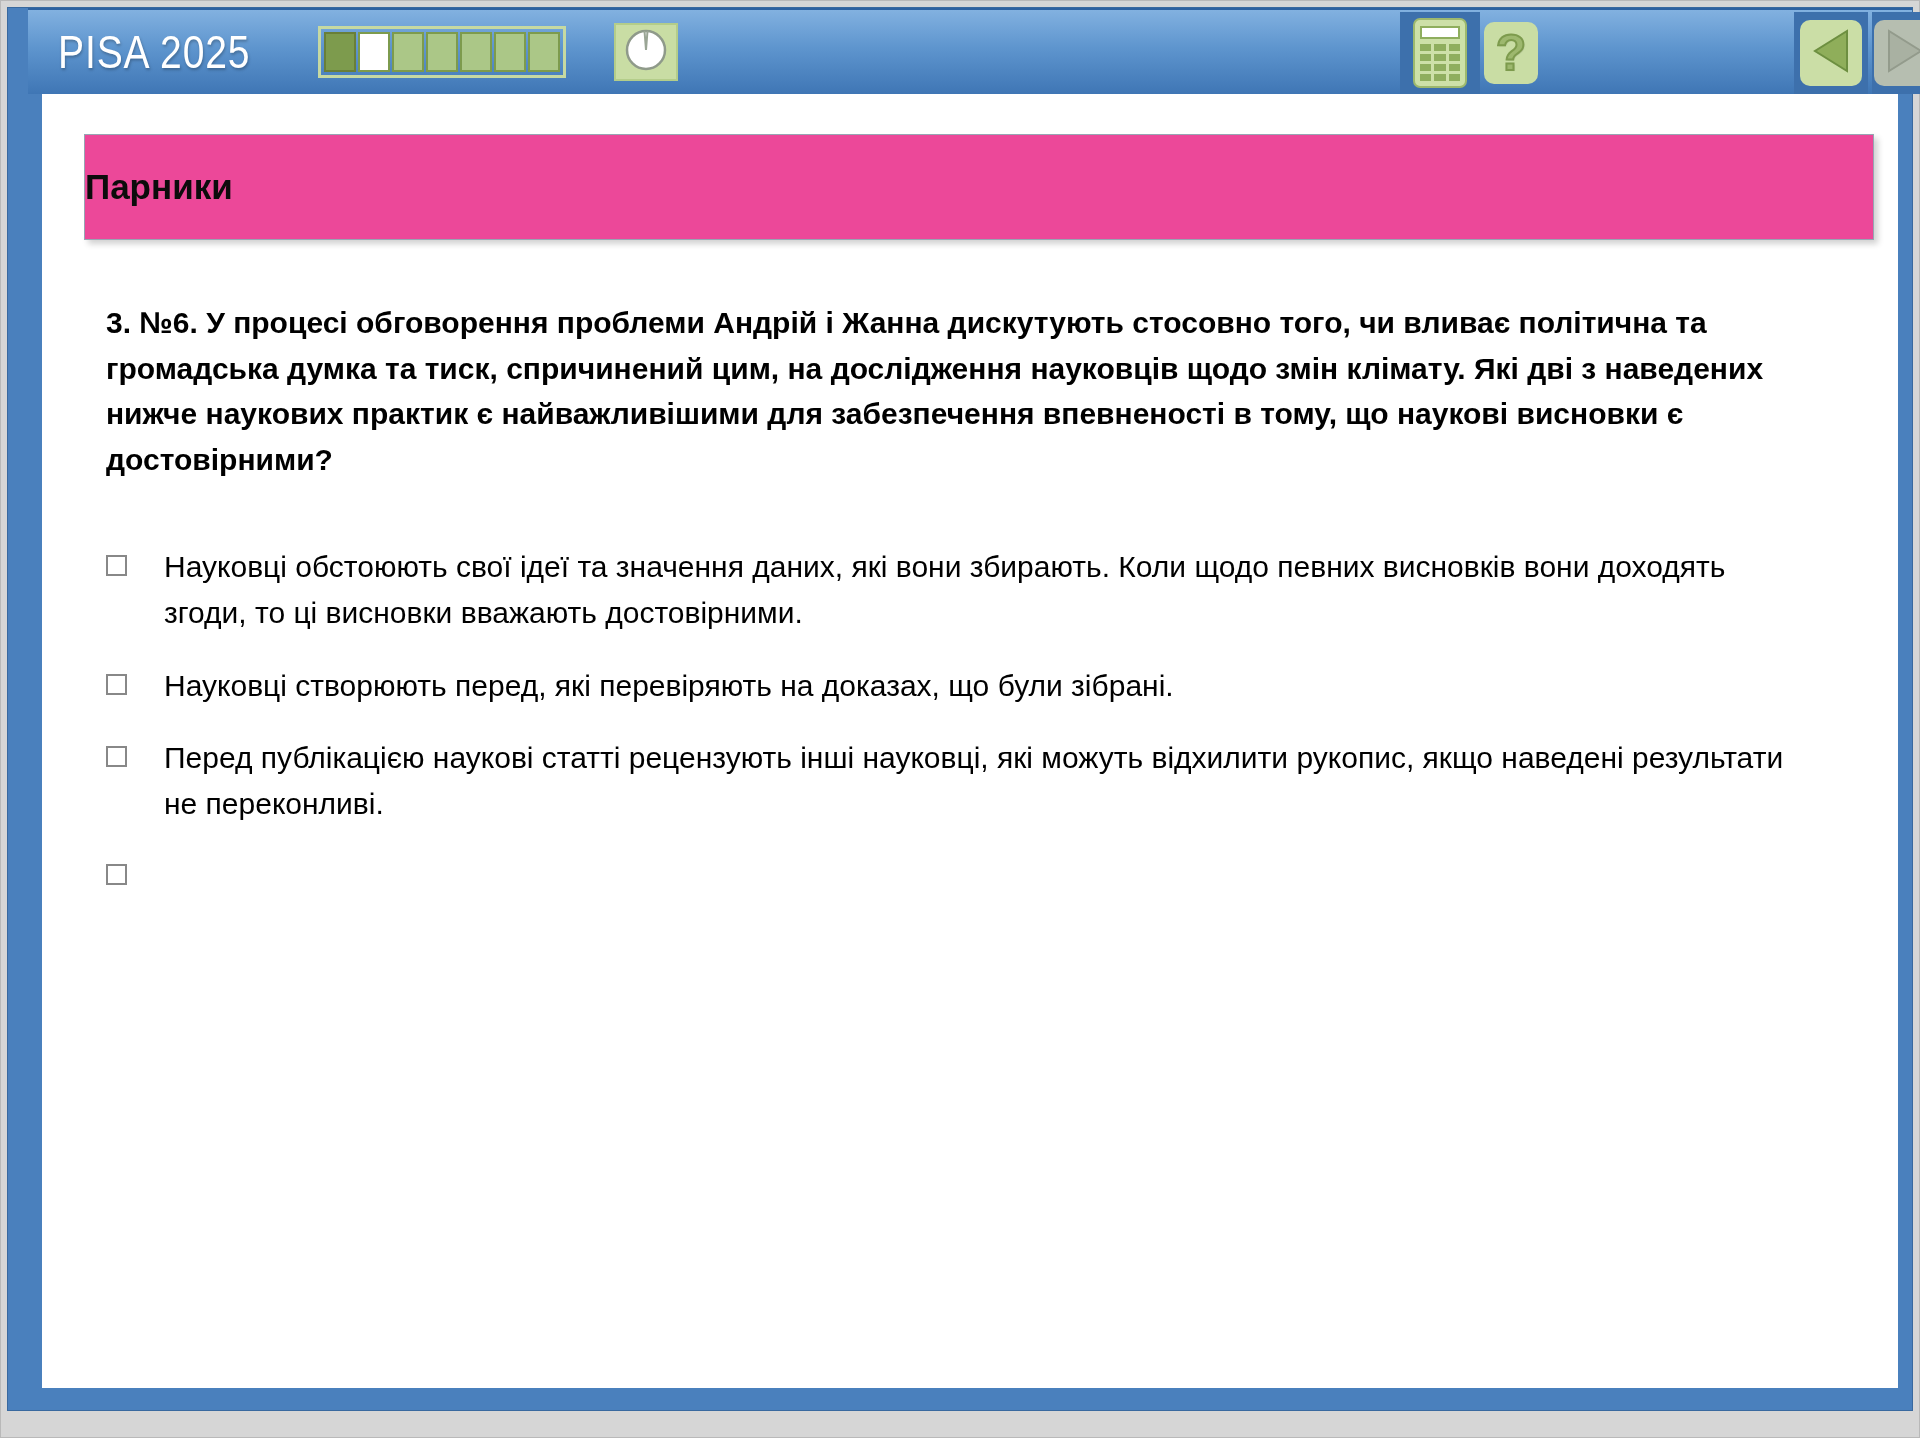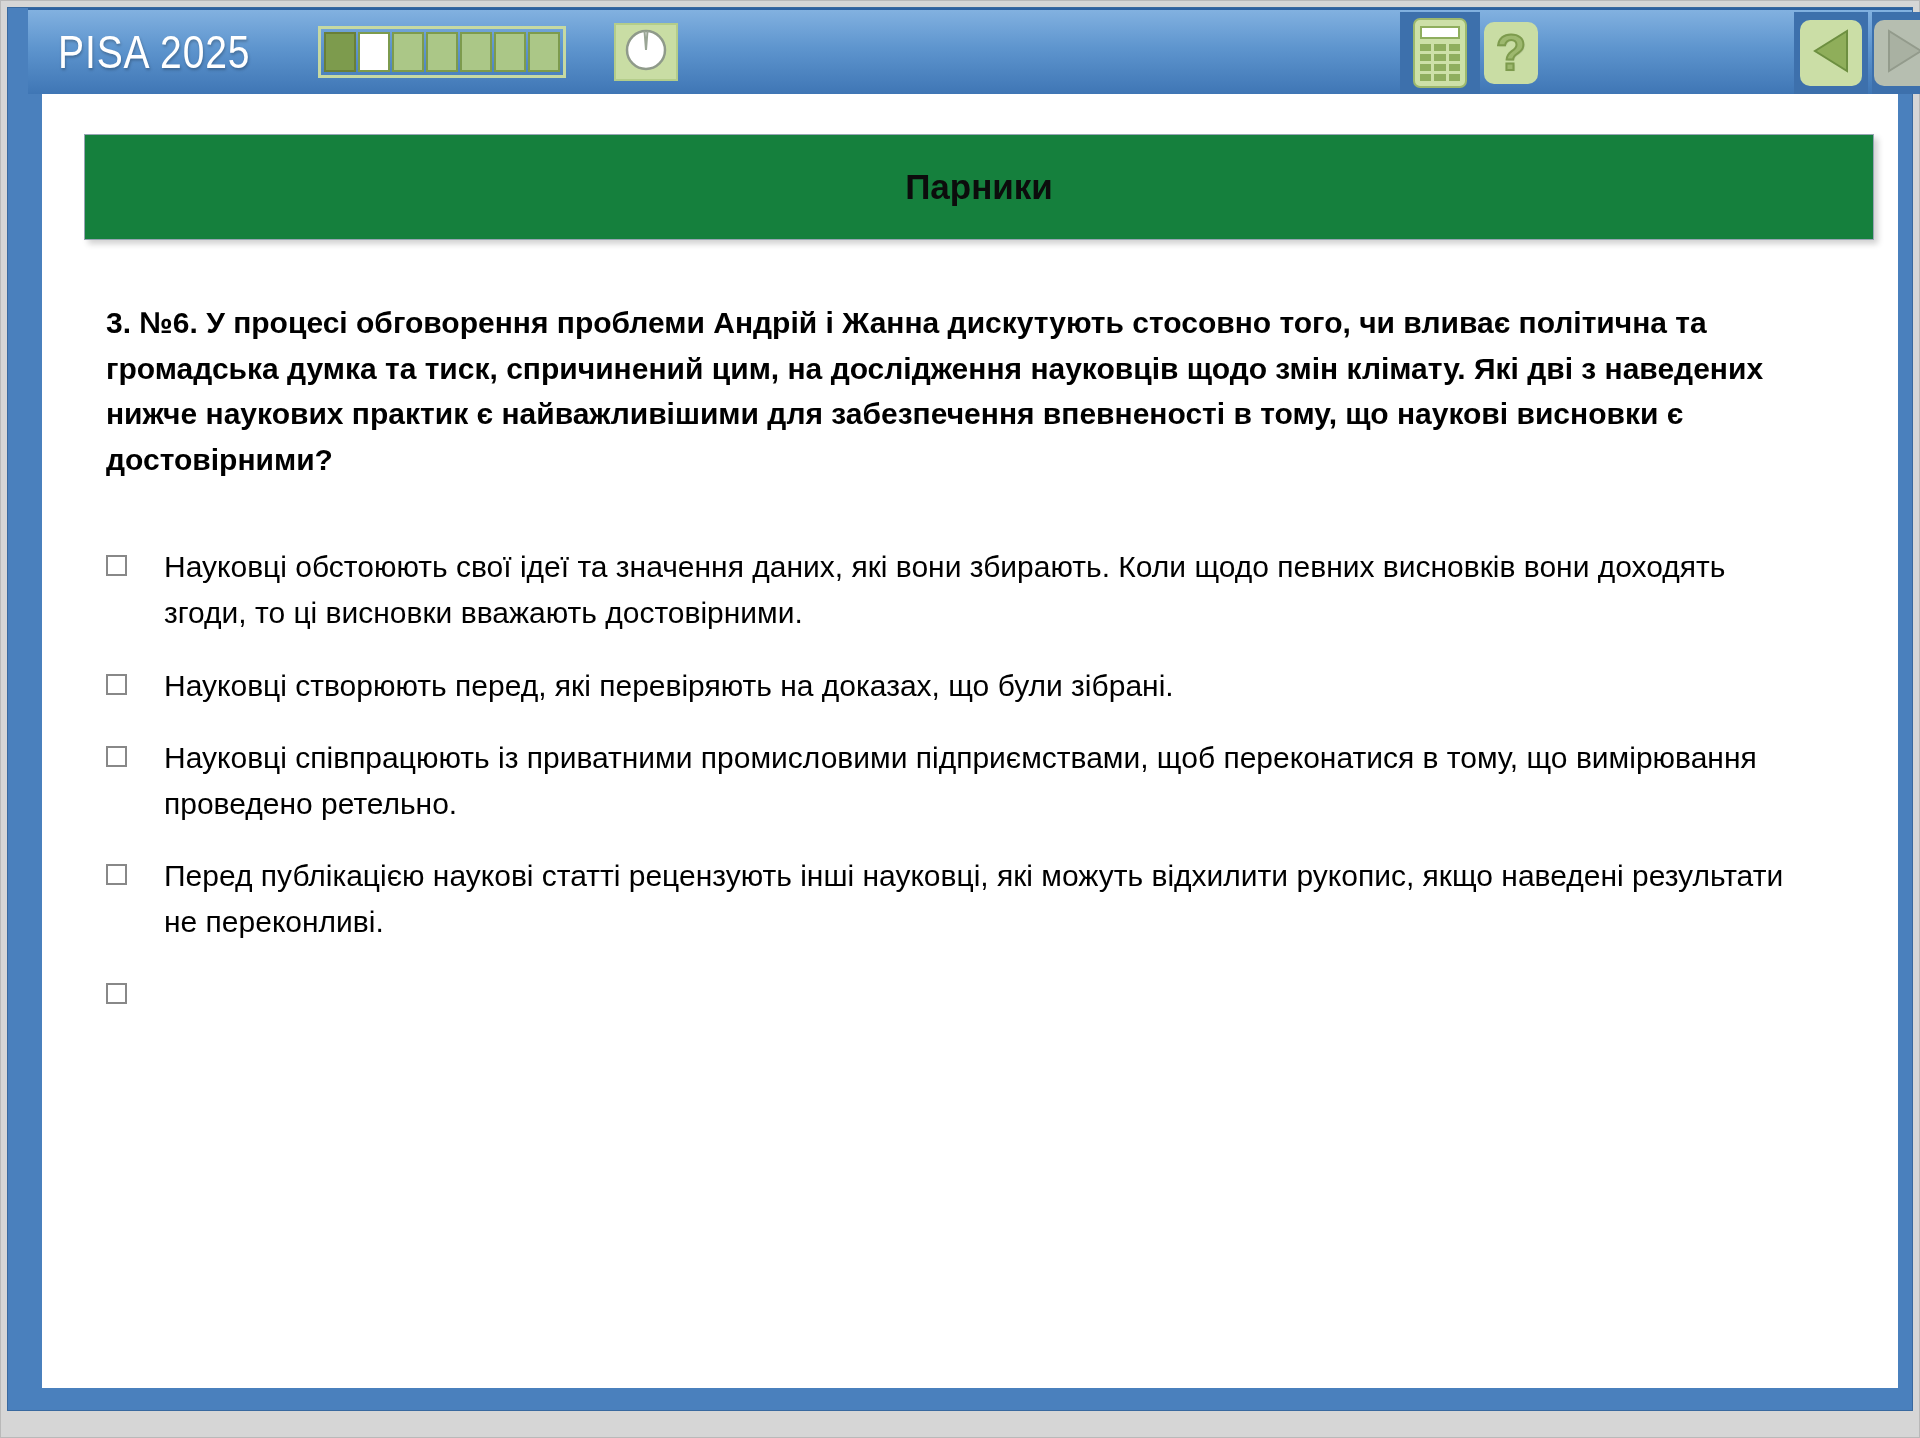--- a/index.html
+++ b/index.html
@@ -90,24 +90,24 @@
   
   .content {
     flex: 1;
     background: #ffffff;
     margin: 0 14px 22px 14px;
     overflow: hidden;
   }
   .unit-title {
     margin: 40px 24px 0 42px;
     height: 106px;
-    background: #15803d;
+    background: #ec4899;
     border: 1px solid #97a5b3;
     box-shadow: -3px -3px 0 rgba(255,255,255,.95), 4px 4px 6px rgba(0,0,0,.18);
-    display: flex; align-items: center; justify-content: center;
+    display: flex; align-items: center; justify-content: flex-start;
     font-size: 35px; font-weight: bold; color: #0c0c0c;
   }
   .question {
     margin: 60px 48px 0 64px;
     max-width: 1726px;
     font-size: 30px; line-height: 1.52; color: #000; font-weight: bold;
   }
   .options { margin: 62px 48px 16px 64px; }
   .opt { display: flex; align-items: flex-start; margin-bottom: 27px; }
   .checkbox {
@@ -211,24 +211,20 @@
         <div class="opt">
           <span class="checkbox"></span>
           <span class="opt-text">Науковці обстоюють свої ідеї та значення даних, які вони збирають. Коли щодо певних висновків вони доходять згоди, то ці висновки вважають достовірними.</span>
         </div>
         <div class="opt">
           <span class="checkbox"></span>
           <span class="opt-text">Науковці створюють перед, які перевіряють на доказах, що були зібрані.</span>
         </div>
         <div class="opt">
           <span class="checkbox"></span>
-          <span class="opt-text">Науковці співпрацюють із приватними промисловими підприємствами, щоб переконатися в тому, що вимірювання проведено ретельно.</span>
-        </div>
-        <div class="opt">
-          <span class="checkbox"></span>
           <span class="opt-text">Перед публікацією наукові статті рецензують інші науковці, які можуть відхилити рукопис, якщо наведені результати не переконливі.</span>
         </div>
         <div class="opt">
           <span class="checkbox"></span>
         </div>
       </div>
 
     </div>
   </div>
 </div>

